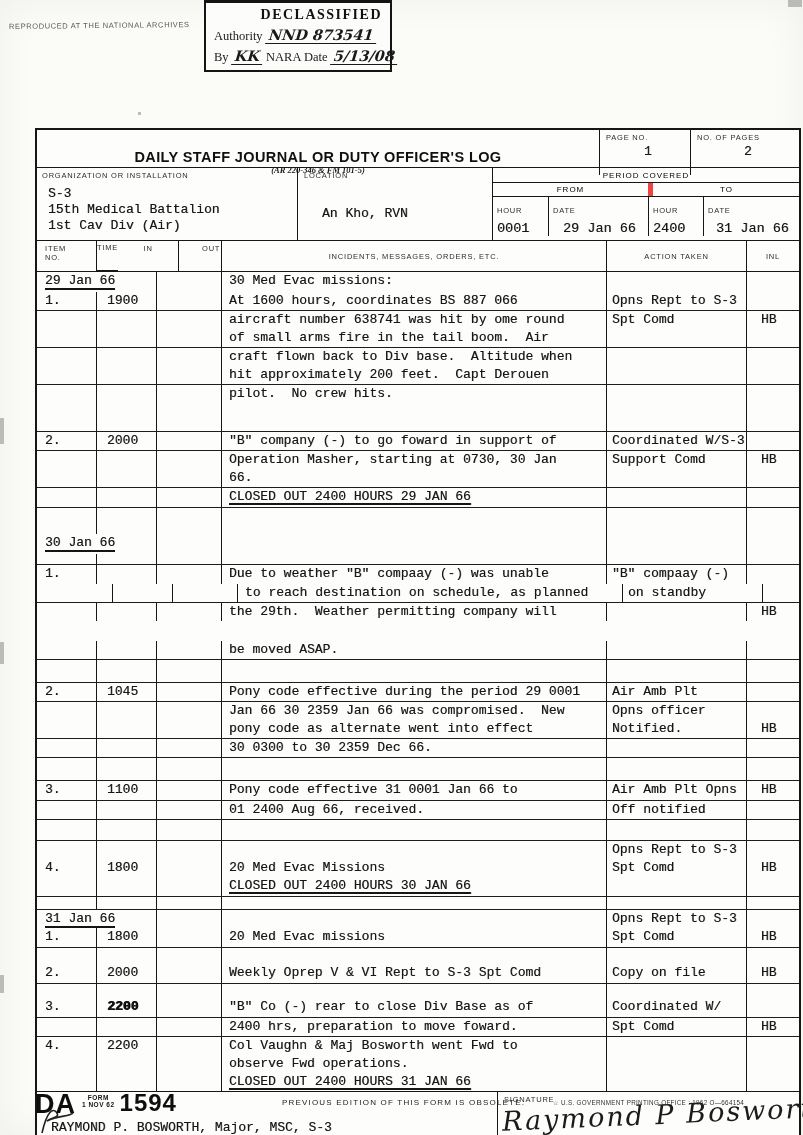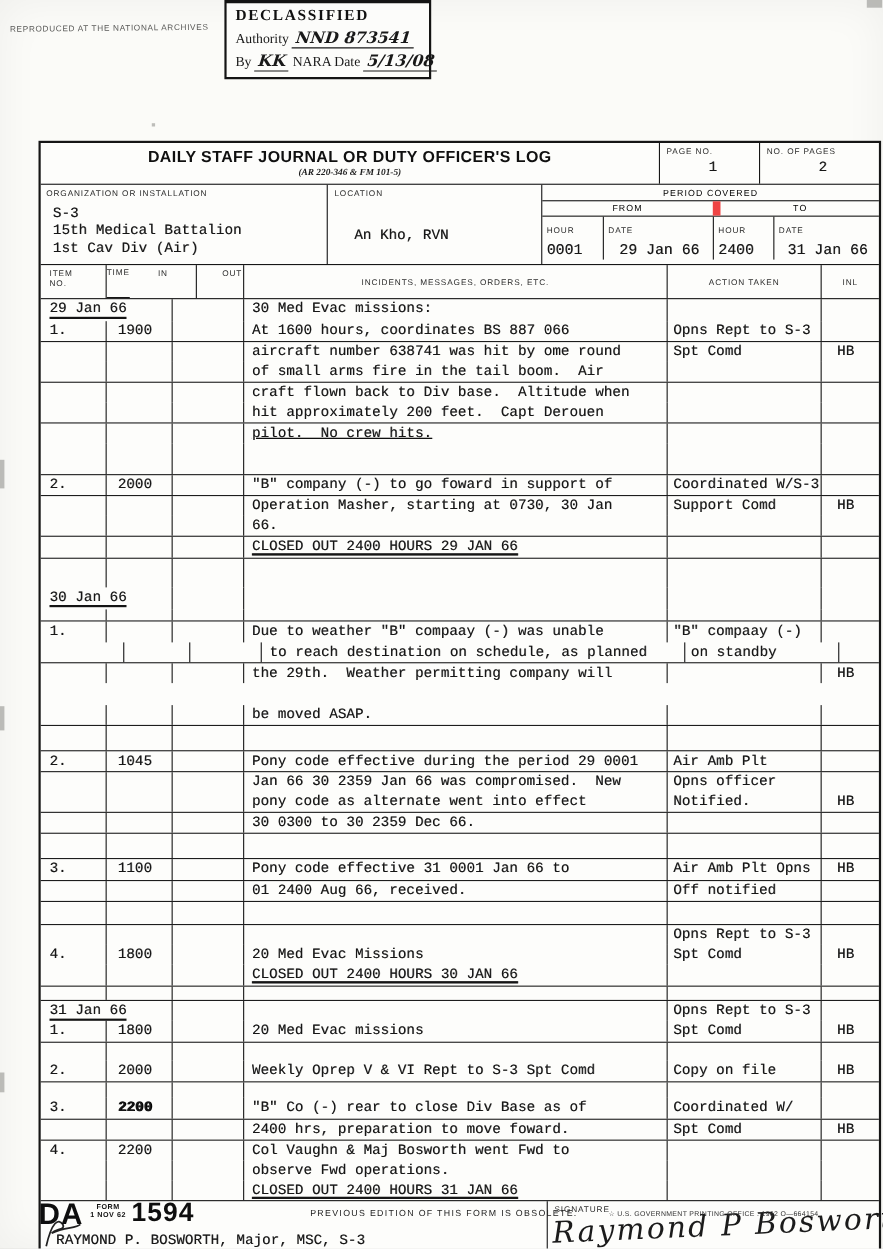--- a/index.html
+++ b/index.html
@@ -2,47 +2,47 @@
 <html><head>
 <meta charset="utf-8">
 <style>
   html,body{margin:0;padding:0;}
   body{background:#d9d9d6;font-family:"Liberation Sans",sans-serif;}
   .page{position:relative;width:803px;height:1135px;background:#fbfbf8;overflow:hidden;
         box-shadow:inset 0 0 40px rgba(0,0,0,.05);}
   
   .archives{position:absolute;left:9px;top:21px;font-size:7.5px;letter-spacing:.6px;color:#5a5a58;transform:rotate(-.6deg);}
   .declass{position:absolute;left:204px;top:-3px;width:188px;height:75px;border:2px solid #141414;border-top-width:6px;background:#fcfcfa;padding:4px 8px 0 8px;box-sizing:border-box;}
-  .declass-title{text-align:left;font-family:"Liberation Serif",serif;font-weight:bold;font-size:14px;letter-spacing:1.5px;color:#111;}
+  .declass-title{text-align:right;font-family:"Liberation Serif",serif;font-weight:bold;font-size:14px;letter-spacing:1.5px;color:#111;}
   .declass-line{font-family:"Liberation Serif",serif;font-size:12.5px;color:#191919;margin-top:3px;white-space:nowrap;}
   .hand{font-family:"DejaVu Serif",serif;font-style:italic;font-weight:600;font-size:14.5px;border-bottom:1.5px solid #191919;padding:0 3px;display:inline-block;transform:skew(-6deg);}
   
   .speck{position:absolute;background:#8a8a86;opacity:.55;}
   
   .form{position:absolute;left:35px;top:128px;width:762px;border:2px solid #161616;background:#fdfdfb;box-sizing:content-box;}
   .lbl{font-size:7.5px;letter-spacing:.8px;color:#2c2c2c;}
   .tw{font-family:"Liberation Mono",monospace;font-size:13px;color:#161616;text-shadow:.4px 0 0 rgba(22,22,22,.5);}
   
   .title-row{display:grid;grid-template-columns:562px 91px 109px;height:37px;border-bottom:1.5px solid #161616;}
-  .title-cell{text-align:center;padding-top:5px;}
+  .title-cell{text-align:center;padding-top:19px;}
   .form-title{font-size:14.5px;font-weight:bold;letter-spacing:.4px;color:#101010;}
   .form-sub{font-family:"Liberation Serif",serif;font-style:italic;font-weight:bold;font-size:8.5px;color:#1c1c1c;}
   .pg-cell{border-left:1.5px solid #161616;padding:3px 0 0 6px;}
   .pg-val{text-align:center;margin-top:2px;}
   
   .info-row{display:grid;grid-template-columns:260px 195px 307px;height:72px;border-bottom:1.5px solid #161616;}
   .org-cell{padding:3px 0 0 5px;}
   .org-val{margin:6px 0 0 6px;line-height:16px;}
   .loc-cell{border-left:1px solid #161616;padding:3px 0 0 6px;}
   .loc-val{margin:26px 0 0 18px;}
   .period-cell{border-left:1.5px solid #161616;}
   .period-hdr{text-align:center;font-size:8px;letter-spacing:1px;border-bottom:1px solid #161616;padding:3px 0 2px;}
   .fromto{display:grid;grid-template-columns:155px 152px;border-bottom:1px solid #161616;}
   .fromto div{text-align:center;font-size:8px;letter-spacing:1px;padding:2px 0;}
-  .fromto div + div{border-left:7px solid #ef4444;}
+  .fromto div + div{border-left:5px solid #ef4444;}
   .hd-grid{display:grid;grid-template-columns:55px 100px 55px 97px;height:37px;}
   .hd-grid .hd{border-left:1px solid #161616;padding:2px 0 0 4px;}
   .hd-grid .hd:first-child{border-left:none;}
   .hd .v{display:block;margin-top:4px;font-size:13.5px;}
   
   .cols{display:grid;grid-template-columns:60px 60px 65px 385px 140px 52px;height:30px;border-bottom:1.5px solid #161616;}
   .cols>div{border-right:1px solid #161616;}
   .cols>div:last-child{border-right:none;}
   .ch-item{padding:3px 0 0 8px;line-height:9px;}
   .ch-time{grid-column:2/4;display:flex;flex-direction:row;}
@@ -225,21 +225,21 @@
           <div class="cell tw c-inl"></div>
         </div>
         <div class="row" style="height: 18px;">
           <div class="cell tw c-item"></div>
           <div class="cell tw c-in"></div>
           <div class="cell tw c-out"></div>
           <div class="cell tw c-text"><span>hit approximately 200 feet.  Capt Derouen</span></div>
           <div class="cell tw c-action"></div>
           <div class="cell tw c-inl"></div>
         </div>
-        <div class="row rule" style="height: 18px; text-decoration: underline;">
+        <div class="row rule" style="height: 18px;">
           <div class="cell tw c-item"></div>
           <div class="cell tw c-in"></div>
           <div class="cell tw c-out"></div>
           <div class="cell tw c-text"><span>pilot.  No crew hits.</span></div>
           <div class="cell tw c-action"></div>
           <div class="cell tw c-inl"></div>
         </div>
         <div class="row" style="height: 28px;">
           <div class="cell tw c-item"></div>
           <div class="cell tw c-in"></div>

